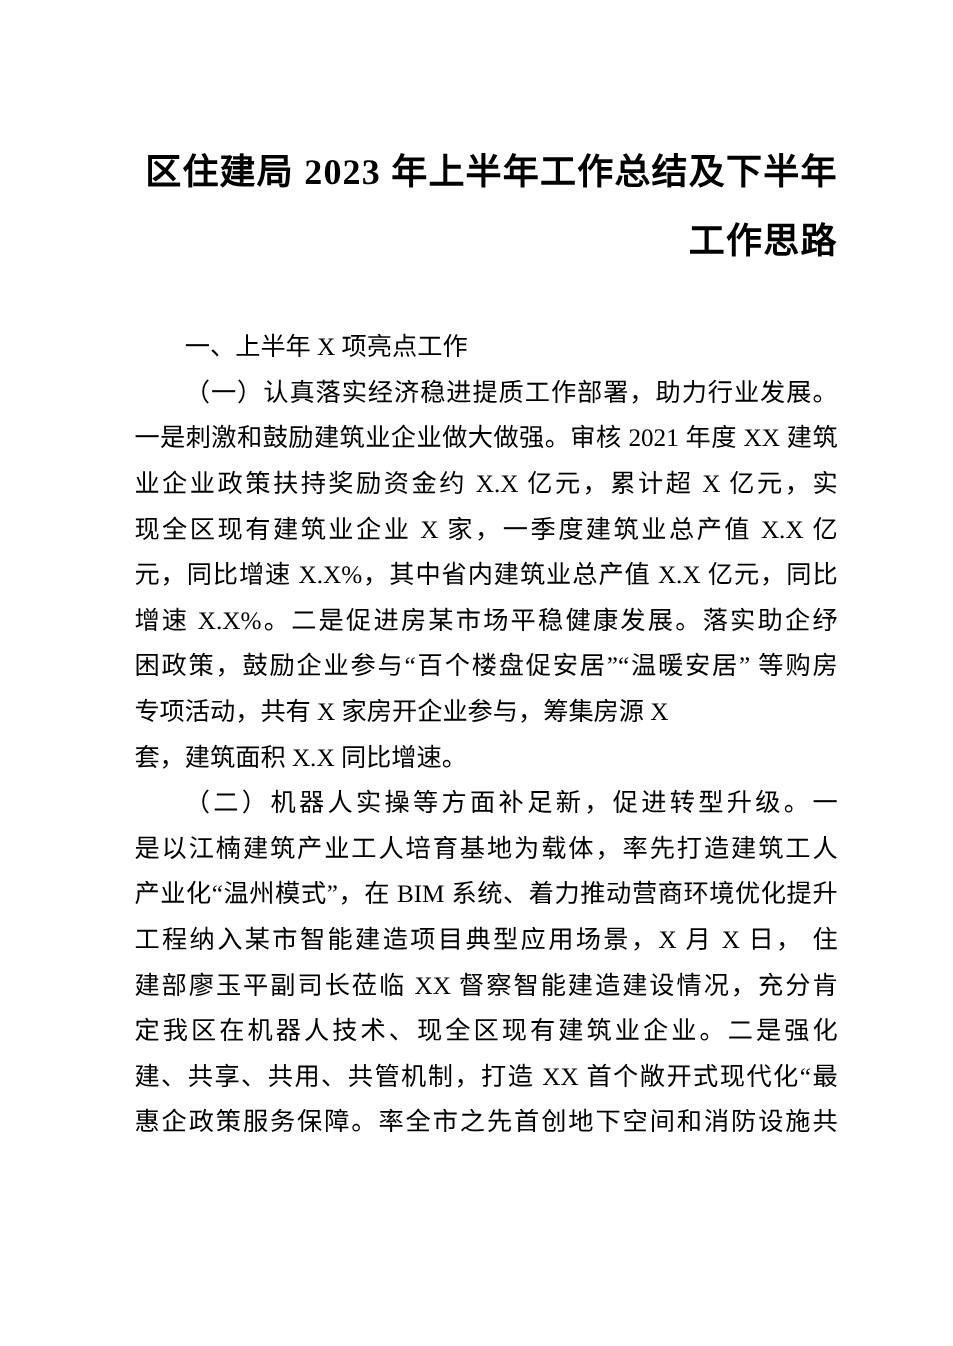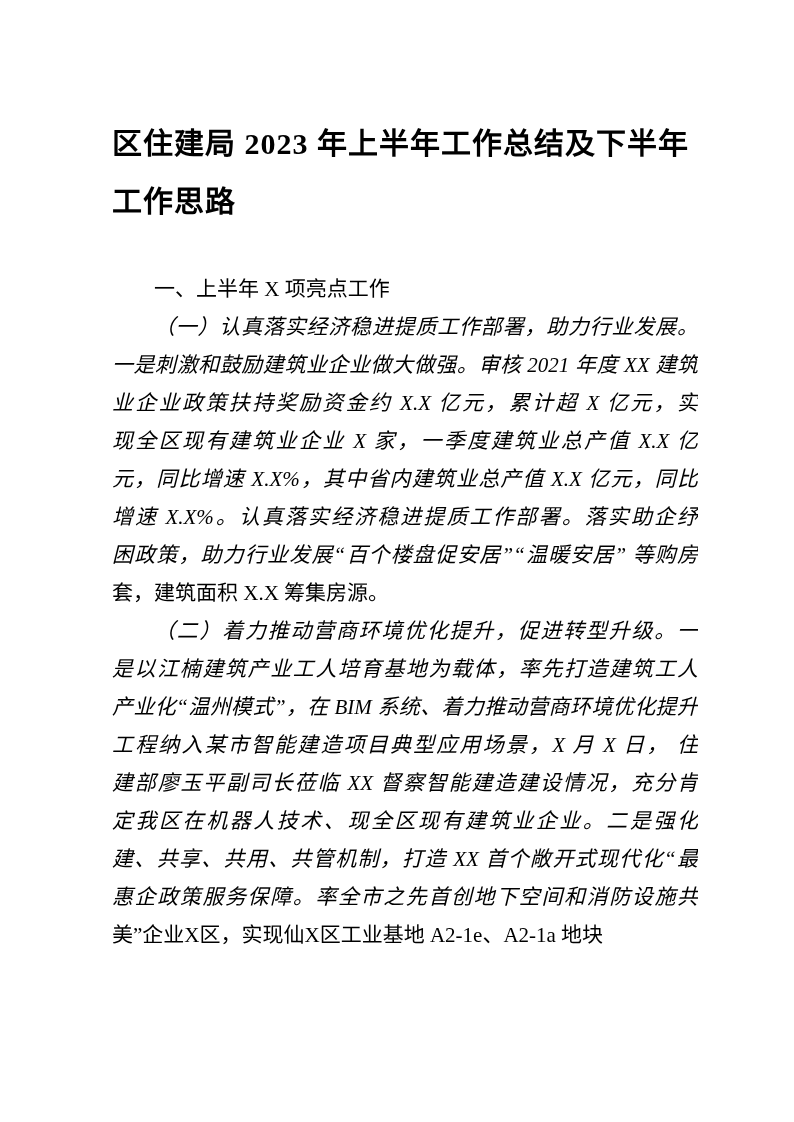--- a/index.html
+++ b/index.html
@@ -16,21 +16,21 @@
     font-family: "Liberation Serif", "DejaVu Serif", serif;
     padding: 115px 96px 0 112px;
     overflow: hidden;
     position: relative;
   }
   .doc-title {
     margin: 0 0 39px 0;
     font-size: 30px;
     font-weight: 700;
     line-height: 58px;
-    text-align: left;
+    text-align: right;
     letter-spacing: 1px;
   }
   .doc-title .title-line {
     display: block;
     white-space: nowrap;
   }
   .doc-body {
     font-size: 21px;
     margin-top: 36px;
   }
@@ -40,21 +40,20 @@
     line-height: 38px;
     font-size: 21px;
     overflow: hidden;
     text-align: left;
     white-space: nowrap;
   }
   .line.full {
     text-align: justify;
     text-align-last: justify;
     white-space: normal;
-    font-style: italic;
   }
   .line.indent {
     text-indent: 42px;
   }
 </style>
 </head>
 <body>
 
 <div class="page">
 
@@ -63,27 +62,27 @@
     <span class="title-line">工作思路</span>
   </h1>
 
   <div class="doc-body">
     <p class="line indent">一、上半年 X 项亮点工作</p>
     <p class="line indent full">（一）认真落实经济稳进提质工作部署，助力行业发展。</p>
     <p class="line full">一是刺激和鼓励建筑业企业做大做强。审核 2021 年度 XX 建筑</p>
     <p class="line full">业企业政策扶持奖励资金约 X.X 亿元，累计超 X 亿元，实</p>
     <p class="line full">现全区现有建筑业企业 X 家，一季度建筑业总产值 X.X 亿</p>
     <p class="line full">元，同比增速 X.X%，其中省内建筑业总产值 X.X 亿元，同比</p>
-    <p class="line full">增速 X.X%。认真落实经济稳进提质工作部署。落实助企纾</p>
-    <p class="line full">困政策，助力行业发展“百个楼盘促安居”“温暖安居” 等购房</p>
-    <p class="line">套，建筑面积 X.X 筹集房源。</p>
-    <p class="line indent full">（二）着力推动营商环境优化提升，促进转型升级。一</p>
+    <p class="line full">增速 X.X%。二是促进房某市场平稳健康发展。落实助企纾</p>
+    <p class="line full">困政策，鼓励企业参与“百个楼盘促安居”“温暖安居” 等购房</p>
+    <p class="line">专项活动，共有 X 家房开企业参与，筹集房源 X</p>
+    <p class="line">套，建筑面积 X.X 同比增速。</p>
+    <p class="line indent full">（二）机器人实操等方面补足新，促进转型升级。一</p>
     <p class="line full">是以江楠建筑产业工人培育基地为载体，率先打造建筑工人</p>
     <p class="line full">产业化“温州模式”，在 BIM 系统、着力推动营商环境优化提升</p>
     <p class="line full">工程纳入某市智能建造项目典型应用场景，X 月 X 日， 住</p>
     <p class="line full">建部廖玉平副司长莅临 XX 督察智能建造建设情况，充分肯</p>
     <p class="line full">定我区在机器人技术、现全区现有建筑业企业。二是强化</p>
     <p class="line full">建、共享、共用、共管机制，打造 XX 首个敞开式现代化“最</p>
     <p class="line full">惠企政策服务保障。率全市之先首创地下空间和消防设施共</p>
-    <p class="line">美”企业X区，实现仙X区工业基地 A2-1e、A2-1a 地块</p>
   </div>
 
 </div>
 
 </body></html>

